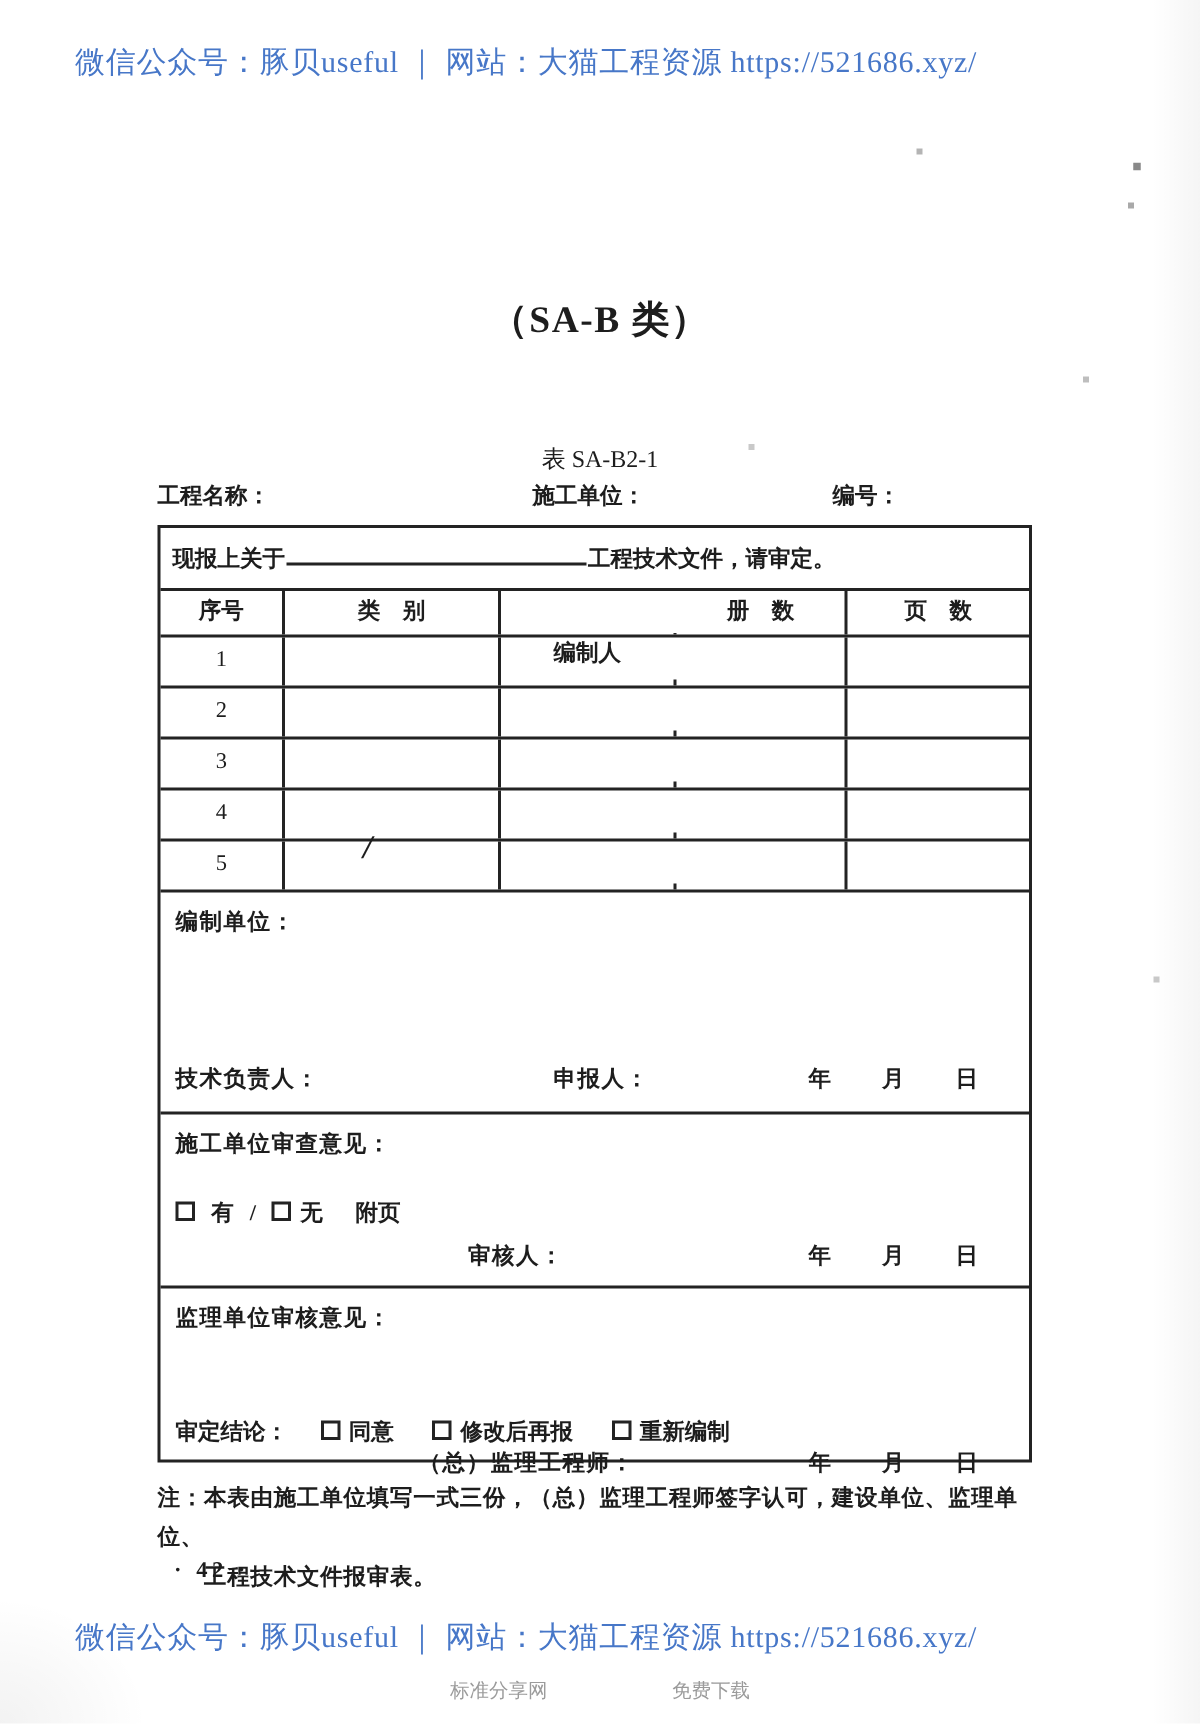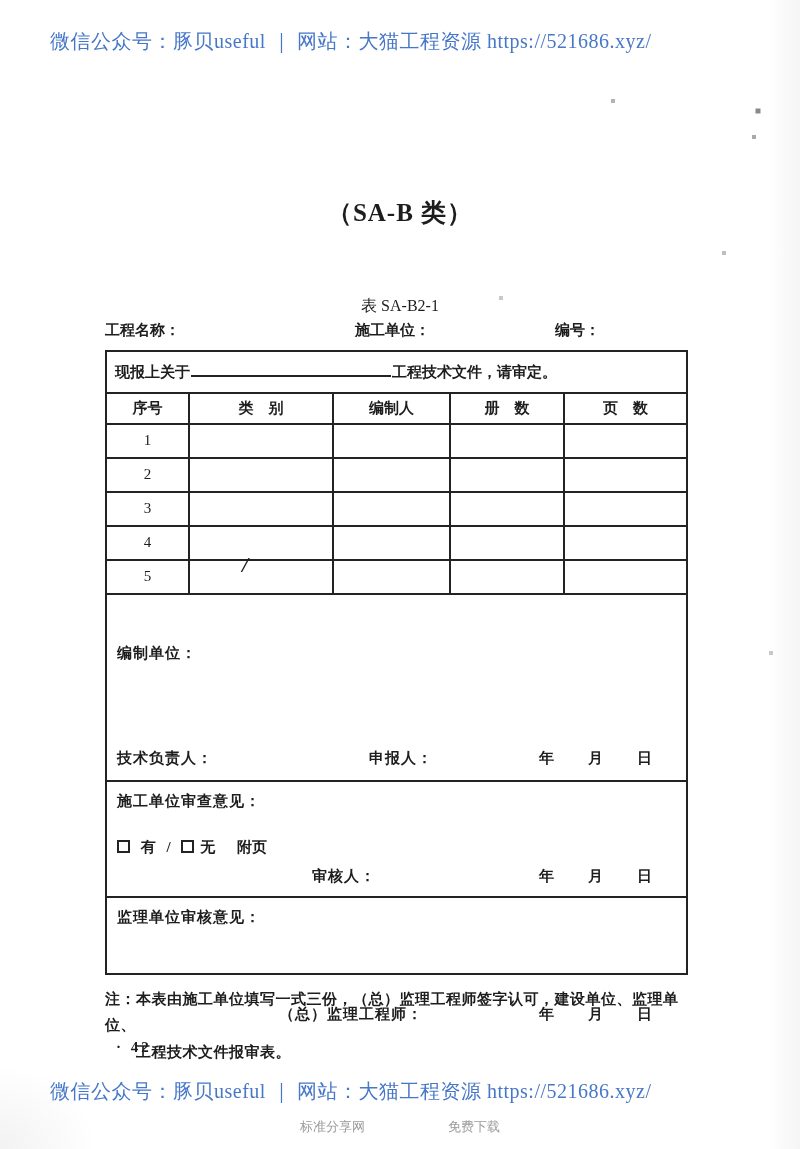--- a/index.html
+++ b/index.html
@@ -56,29 +56,29 @@
     border-bottom:2px solid #232323; margin:0 1px;
   }
   .grid-row { display:flex; width:100%; }
   .thead { height:31px; border-bottom:2px solid #232323; }
   .thead .cell { font-size:15px; font-weight:bold; line-height:28px; }
   .trow { height:34px; border-bottom:2px solid #232323; }
   .trow .cell { font-size:15px; line-height:31px; }
   .cell { text-align:center; position:relative; overflow:visible; }
   .c0 { width:83px;  border-right:2px solid #232323; }
   .c1 { width:144px; border-right:2px solid #232323; }
-  .c2 { width:117px; border-right:2px solid #232323; }
+  .c2 { width:117px; border-right:2px solid #232323;margin-top:28px; }
   .c3 { width:114px; border-right:2px solid #232323; }
   .c4 { flex:1; }
   .slash-mark {
     position:absolute; left:52px; top:-12px; font-size:22px; font-weight:bold;
     font-style:italic;
   }
   .section { position:relative; border-bottom:2px solid #232323; }
-  .sec-a { height:148px;margin-top:39px; }
+  .sec-a { height:148px; }
   .sec-b { height:116px; }
   .sec-c { height:140px; border-bottom:none; }
   .sec-label {
     position:absolute; left:10px; top:10px;
     font-size:15px; font-weight:bold; letter-spacing:1px;
   }
   .flabel { font-size:15px; font-weight:bold; letter-spacing:1px; position:absolute; }
   .date-group { position:absolute; left:432px; display:flex; gap:34px;
     font-size:15px; font-weight:bold; }
   .cb {
@@ -202,20 +202,29 @@
       <div class="flabel" style="left:205px; bottom:10px;">审核人：</div>
       <div class="date-group" style="bottom:10px;">
         <span>年</span>
         <span>月</span>
         <span>日</span>
       </div>
     </div>
 
     <div class="section sec-c">
       <div class="sec-label">监理单位审核意见：</div>
+      <div class="cb-line" style="left:10px; top:86px;">
+        <span>审定结论：</span>
+        <span class="cb" style="margin-left:18px;"></span>
+        <span style="margin-left:2px;">同意</span>
+        <span class="cb" style="margin-left:22px;"></span>
+        <span style="margin-left:2px;">修改后再报</span>
+        <span class="cb" style="margin-left:22px;"></span>
+        <span style="margin-left:2px;">重新编制</span>
+      </div>
       <div class="flabel" style="left:172px; bottom:14px;">（总）监理工程师：</div>
       <div class="date-group" style="bottom:14px;">
         <span>年</span>
         <span>月</span>
         <span>日</span>
       </div>
     </div>
 
   </div>
 

